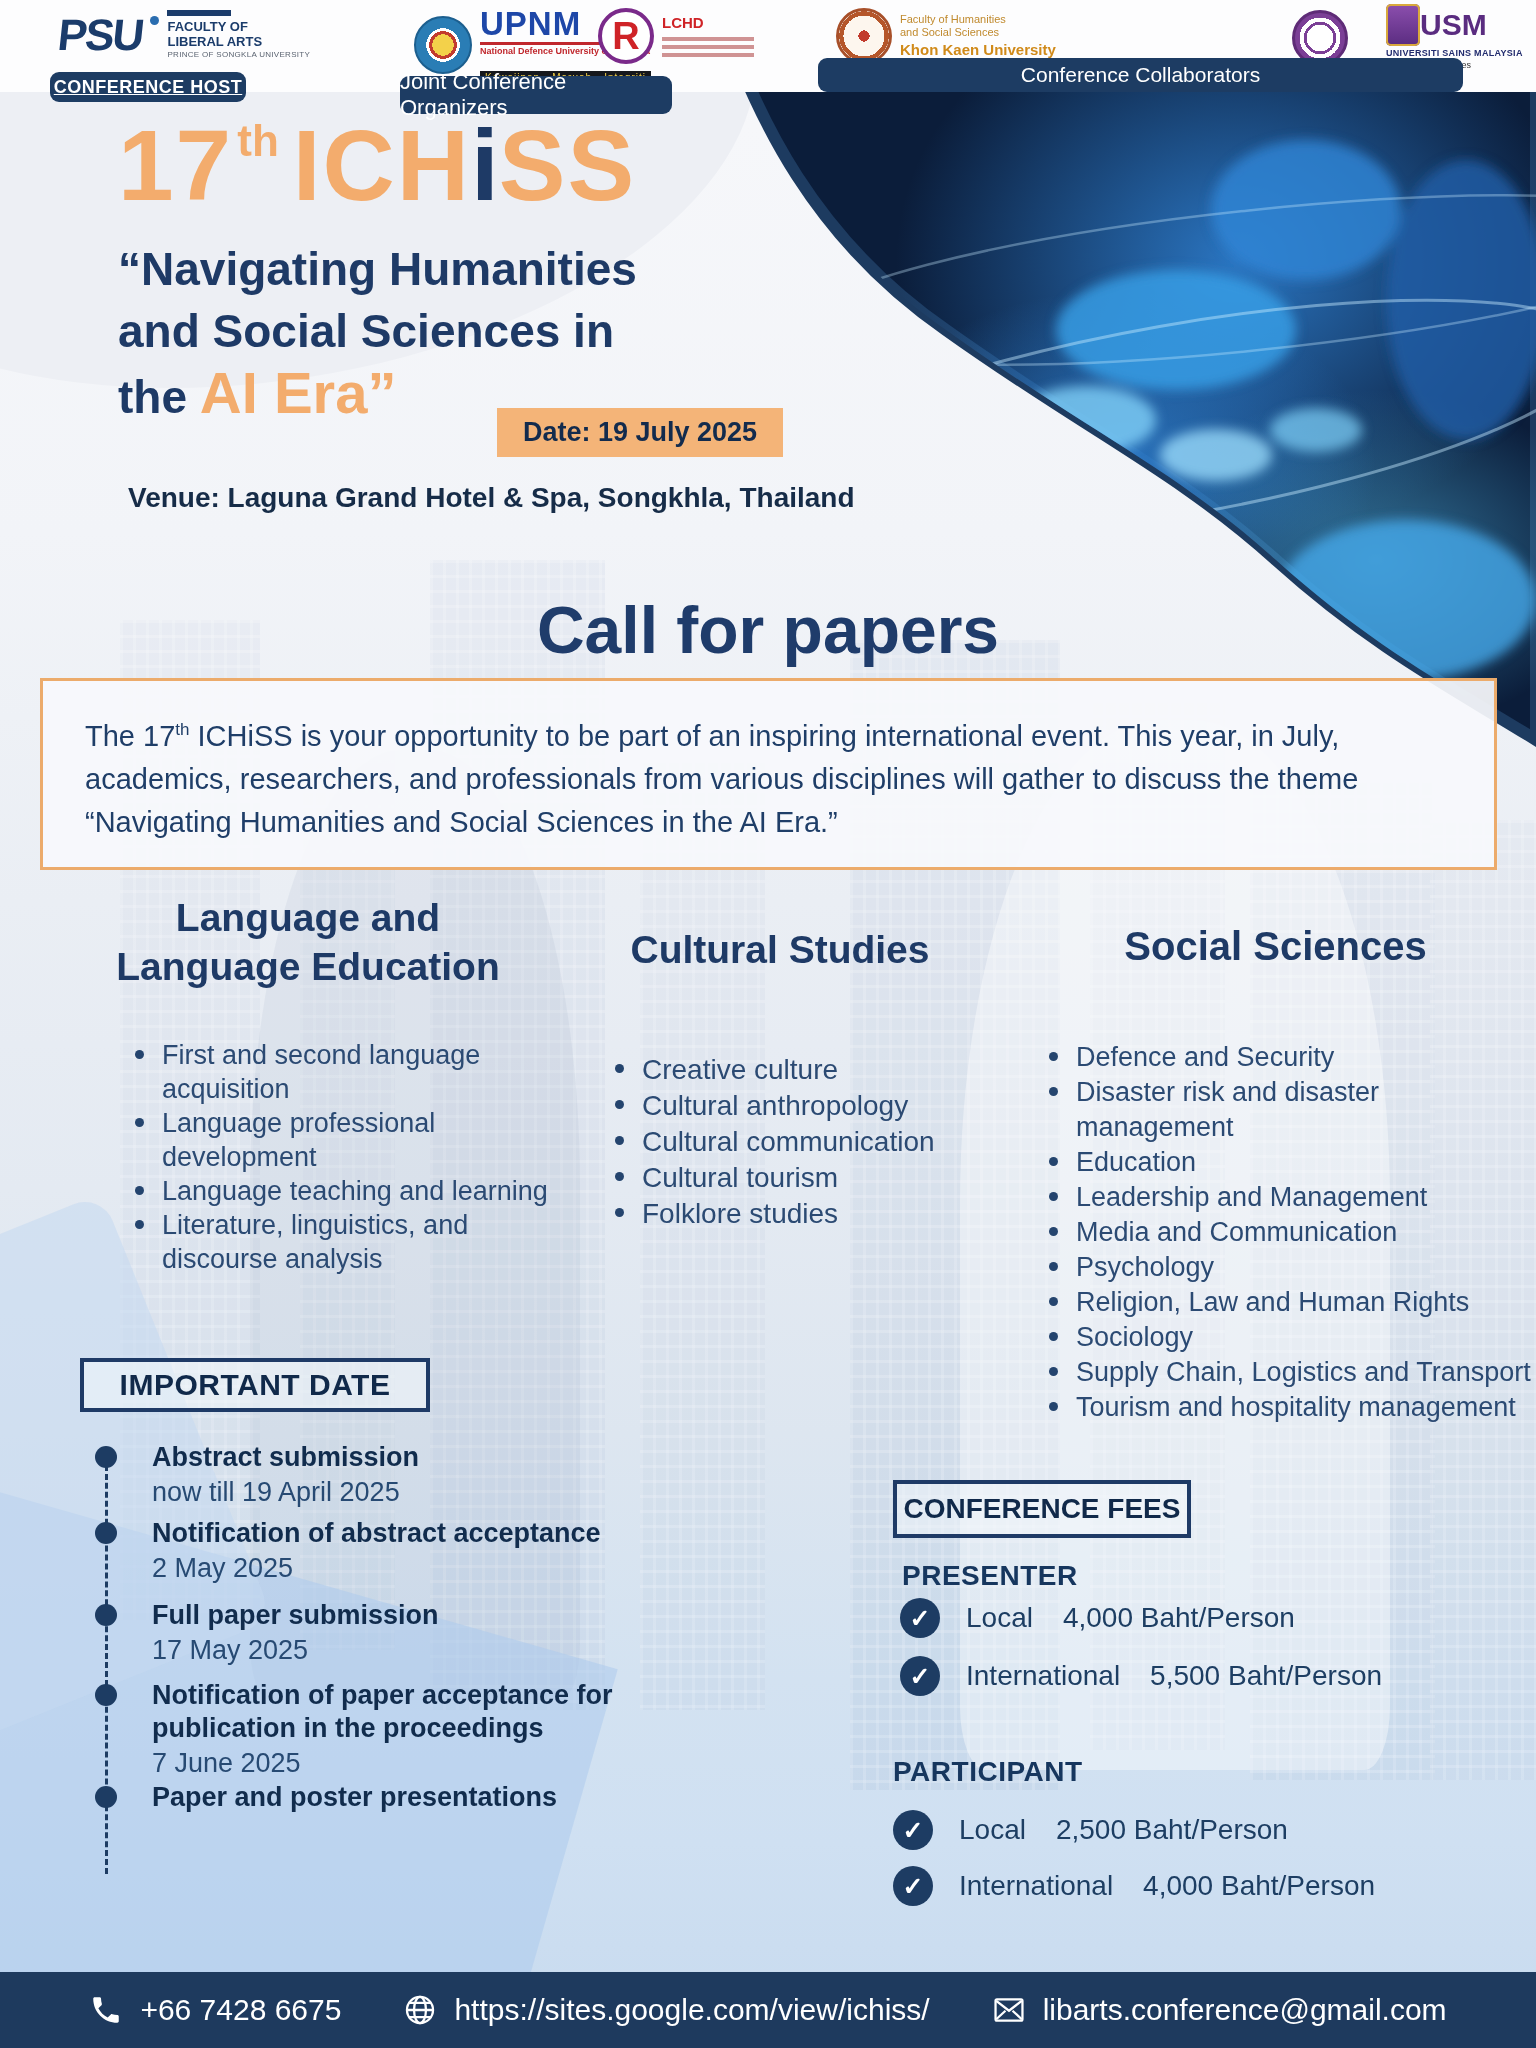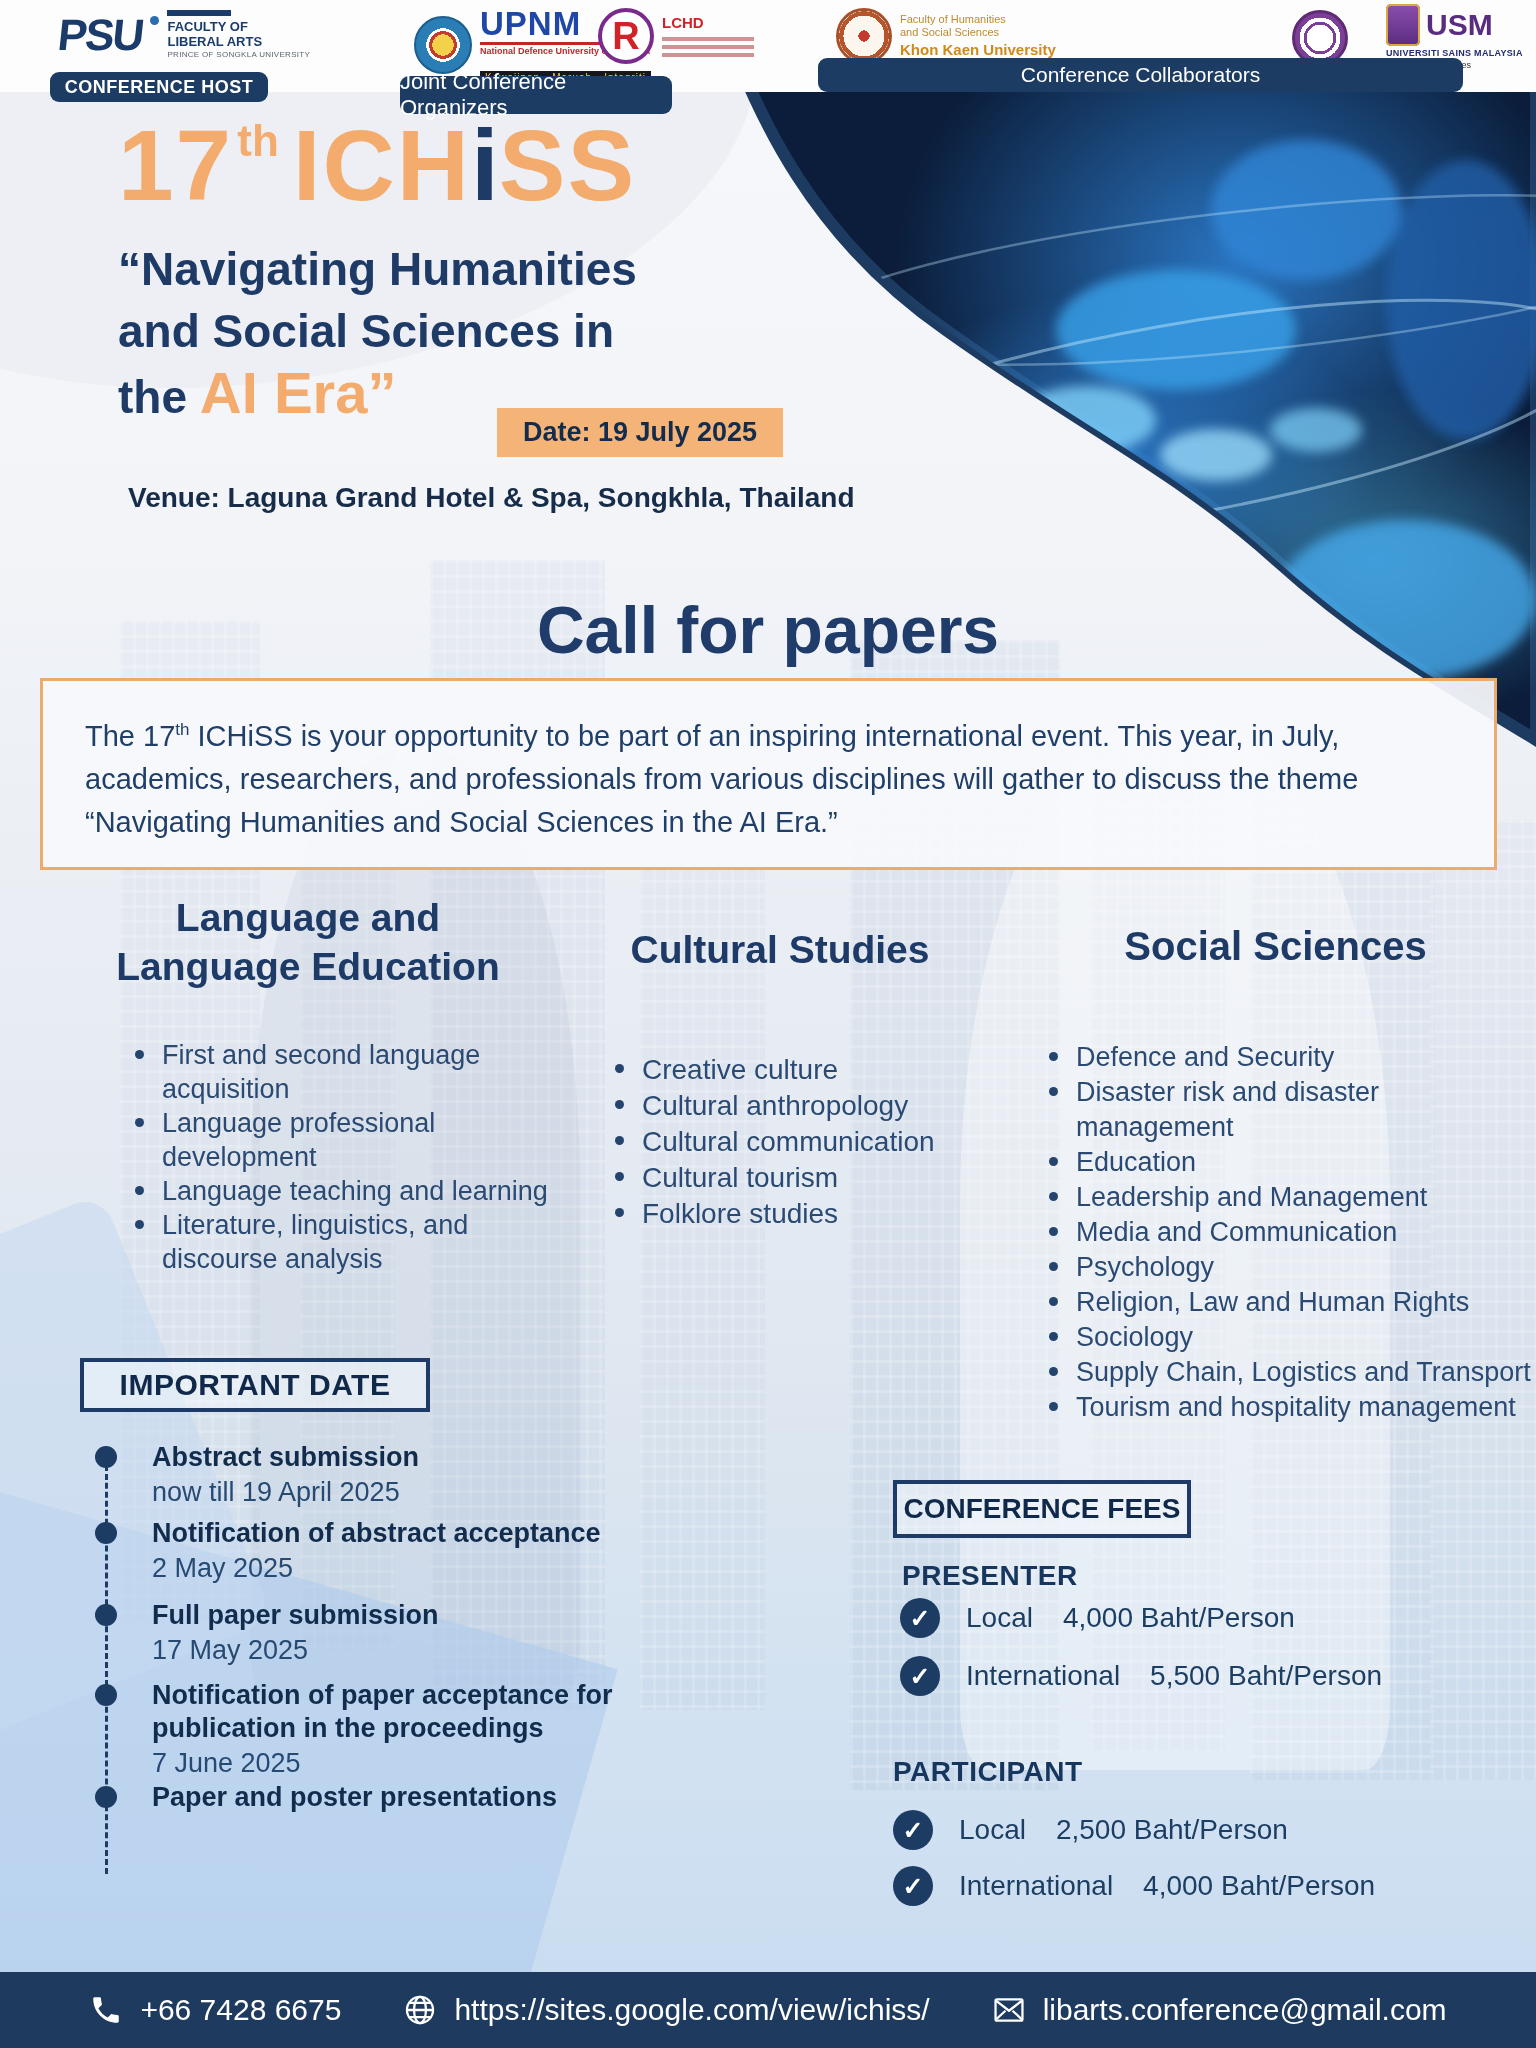--- a/index.html
+++ b/index.html
@@ -20,21 +20,21 @@
   .sil{position:absolute;border-radius:46% 46% 6% 6%;z-index:1;}
   .wedge{position:absolute;z-index:1;}
 
   
   .globe{position:absolute;top:0;right:0;z-index:2;}
 
   
   .header-strip{position:absolute;left:0;top:0;width:100%;height:92px;background:#fdfdfe;z-index:3;}
   .badge{position:absolute;background:#1d3c63;color:#fff;display:flex;align-items:center;
          justify-content:center;border-radius:9px;z-index:7;}
-  .badge-host{left:50px;top:72px;width:218px;height:30px;font-size:18px;font-weight:700;letter-spacing:.5px;}
+  .badge-host{left:50px;top:72px;width:196px;height:30px;font-size:18px;font-weight:700;letter-spacing:.5px;text-decoration:underline;}
   .badge-org{left:400px;top:76px;width:272px;height:38px;font-size:22px;}
   .badge-collab{left:818px;top:58px;width:645px;height:34px;font-size:21px;}
 
   .logo{position:absolute;display:flex;align-items:center;gap:8px;z-index:6;}
   .logo-psu{left:58px;top:10px;}
   .psu-acronym{font-size:44px;font-weight:800;color:#1b3c6b;transform:skewX(-6deg);letter-spacing:-2px;}
   .psu-dot{width:9px;height:9px;border-radius:50%;background:#2a6db0;align-self:flex-start;margin-top:6px;}
   .psu-text{display:flex;flex-direction:column;line-height:1.12;}
   .psu-bar{width:64px;height:6px;background:#1b3c6b;margin-bottom:4px;}
   .psu-l1,.psu-l2{font-size:13px;font-weight:800;color:#1b3c6b;}
@@ -68,21 +68,21 @@
   .mahidol-seal{width:58px;height:58px;border-radius:50%;
     background:radial-gradient(circle,#f0c75e 0 20%,#1b3c6b 20% 48%,#f0c75e 48% 52%,#1b3c6b 52%);}
   .mahidol-text{display:flex;flex-direction:column;line-height:1.2;}
   .mah-l1{font-size:20px;font-weight:800;color:#16346a;}
   .mah-l2{font-size:14px;color:#16346a;}
 
   .seal-purple{left:1292px;top:10px;width:56px;height:56px;border-radius:50%;border:3px solid #5e2b77;
     background:radial-gradient(circle,#ffffff 0 38%,#7b3f96 38% 46%,#ffffff 46% 58%,#7b3f96 58%);}
 
   .logo-usm{left:1386px;top:4px;display:flex;flex-direction:column;align-items:flex-start;gap:2px;}
-  .usm-row{display:flex;align-items:center;gap:6px;justify-content:space-between;}
+  .usm-row{display:flex;align-items:center;justify-content:space-between;}
   .usm-crest{width:34px;height:42px;border-radius:5px;background:linear-gradient(180deg,#8c4fae,#5a2c80);
     box-shadow:inset 0 0 0 2px #d9a93c;}
   .usm-acronym{font-size:30px;font-weight:800;color:#5a2c80;}
   .usm-l1{font-size:9px;font-weight:800;color:#222c6e;letter-spacing:.3px;}
   .usm-l2{font-size:9px;color:#333;}
 
   
   .main-title{position:absolute;left:118px;top:108px;z-index:5;white-space:nowrap;text-align:right;}
   .t-num,.t-a,.t-c{font-size:100px;font-weight:800;color:#f3ac6d;letter-spacing:2px;}
   .t-i{font-size:100px;font-weight:800;color:#1e3a66;}

